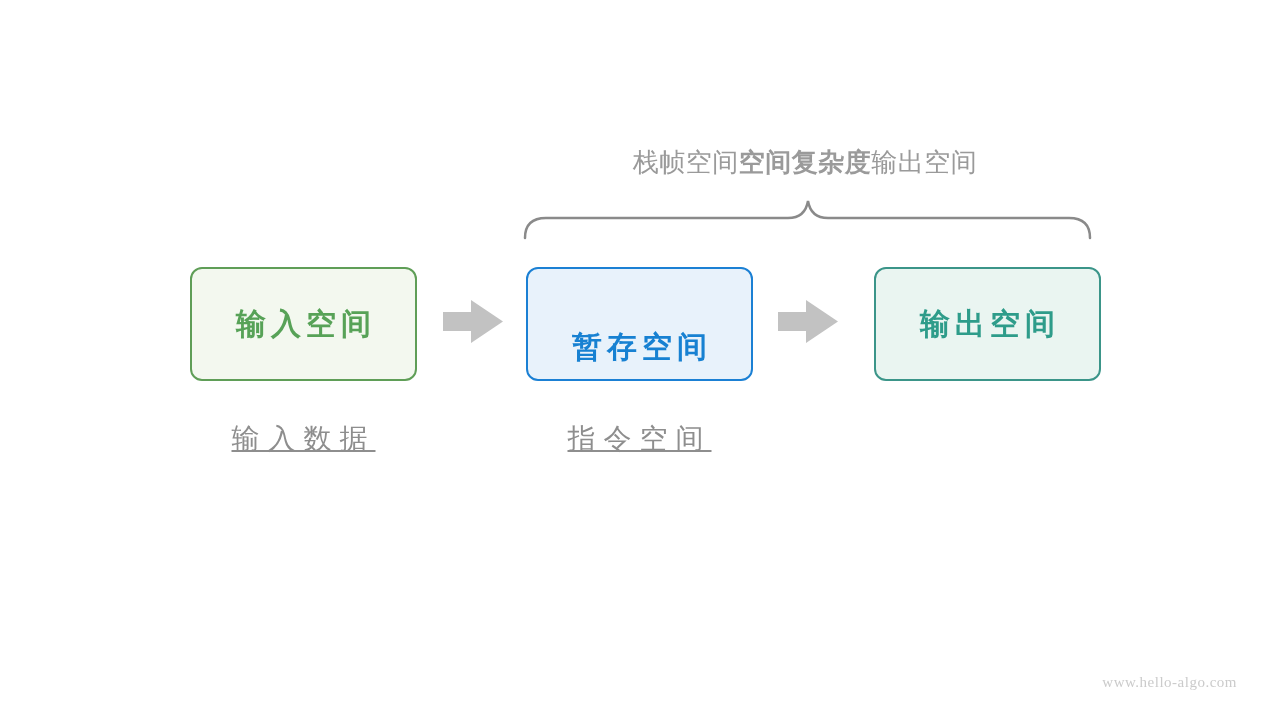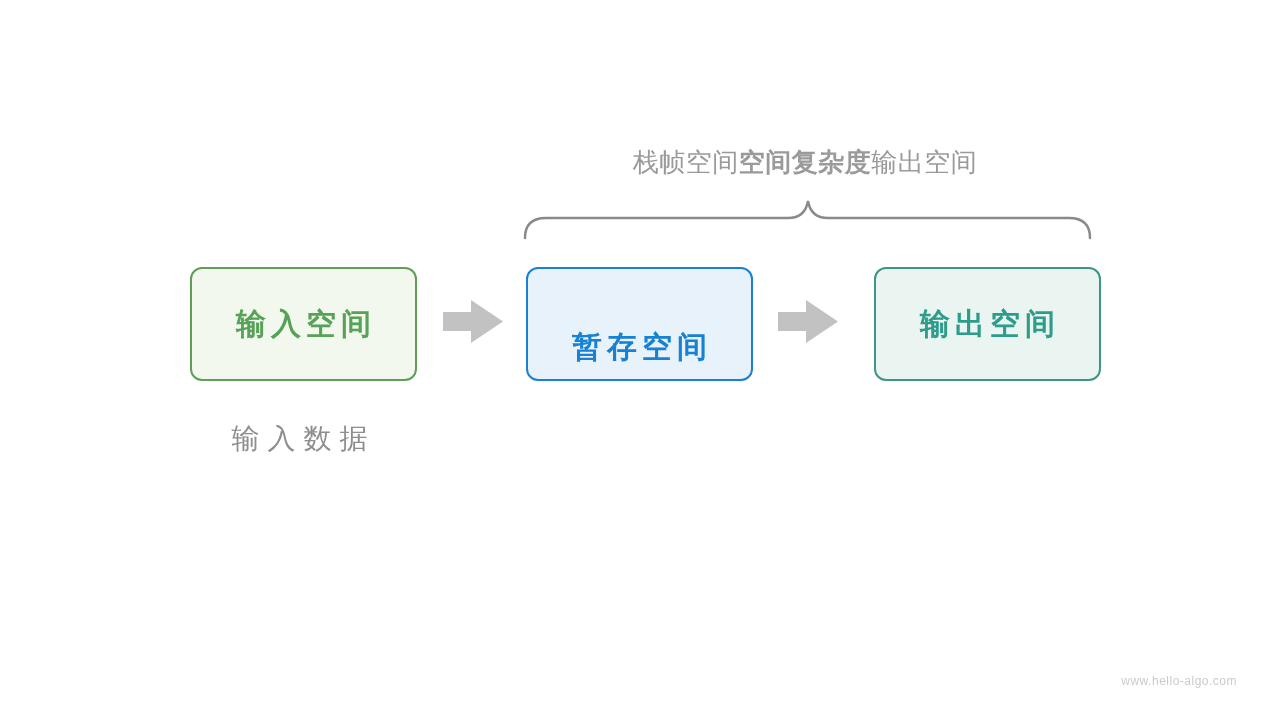--- a/index.html
+++ b/index.html
@@ -68,31 +68,32 @@
   .note-col {
     position: absolute;
     top: 415px;
     width: 227px;
     text-align: center;
     font-size: 28px;
     line-height: 48px;
     letter-spacing: 8px;
     color: var(--label-color);
     white-space: nowrap;
+    text-decoration: underline;
   }
   .note-input  { left: 190px; }
   .note-temp   { left: 526px; }
   .note-output { left: 862px; }
 
   .watermark {
     position: absolute;
     right: 43px;
     top: 674px;
-    font-family: Liberation Sans, sans-serif;
-    font-size: 12px;
+    font-family: Liberation Serif, serif;
+    font-size: 15px;
     color: var(--watermark-color);
     letter-spacing: 0.5px;
   }
 </style>
 </head>
 <body>
 
 <div class="canvas">
 
   <div class="diagram-title">
@@ -118,17 +119,18 @@
     <span class="box-label">暂存空间</span>
   </div>
   <div class="space-box box-output">
     <span class="box-label">输出空间</span>
   </div>
 
   <div class="note-col note-input">
     <div>输入数据</div>
   </div>
   <div class="note-col note-temp">
+    <div>指令空间</div>
   </div>
 
   <div class="watermark">www.hello-algo.com</div>
 
 </div>
 
 </body></html>

